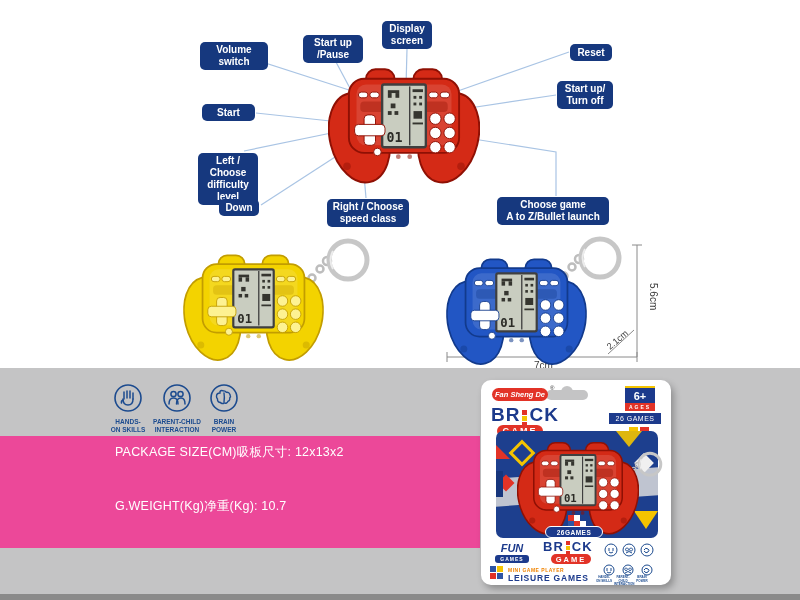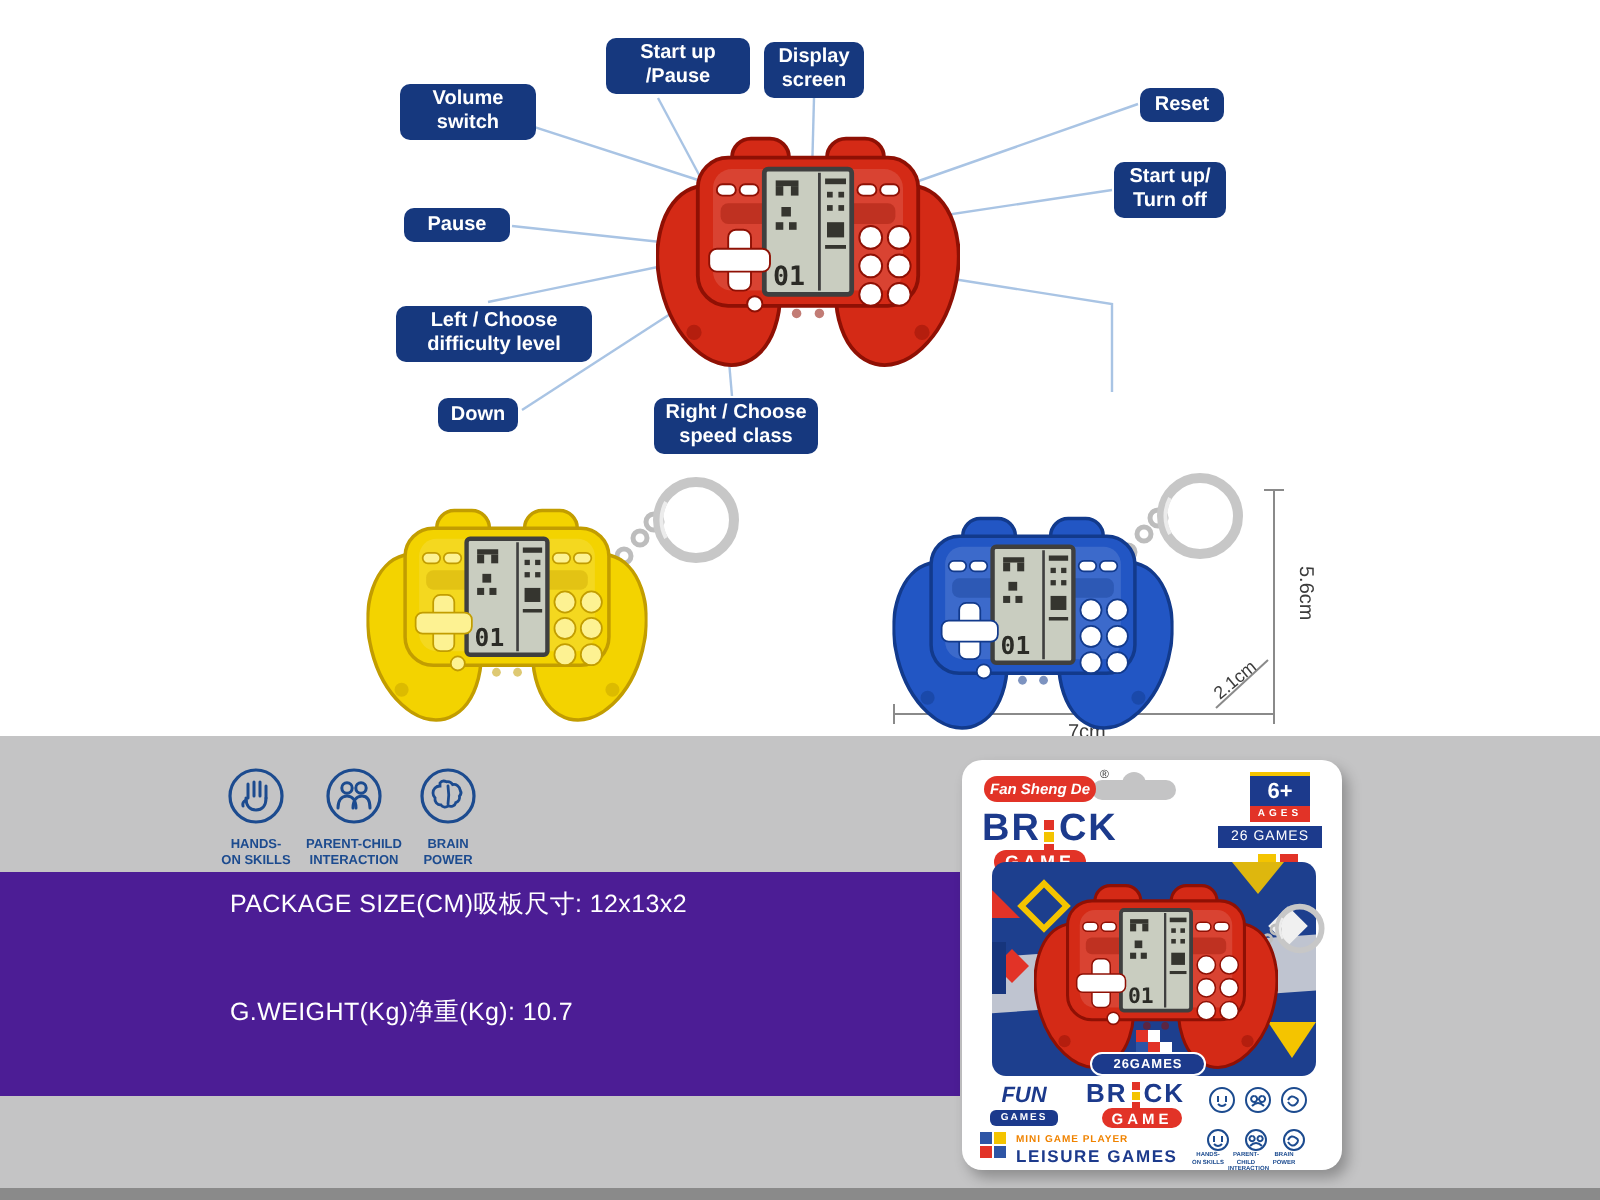--- a/index.html
+++ b/index.html
@@ -10,21 +10,21 @@
   .callout{position:absolute;background:#16387e;color:#fff;font-size:10px;font-weight:600;
            line-height:1.2;border-radius:5px;display:flex;align-items:center;justify-content:center;
            text-align:center;white-space:pre-line;padding:2px 3px;box-sizing:border-box;min-height:17px;}
   .console{position:absolute;}
   .keychain{position:absolute;}
   
   .graysec{position:absolute;left:0;top:368px;width:800px;height:232px;background:#c4c4c5;}
   .bottombar{position:absolute;left:0;top:594px;width:800px;height:6px;background:#8a8a8a;}
   .feature{position:absolute;width:56px;text-align:center;color:#1c4b8f;}
   .feature .flabel{font-size:6.5px;font-weight:700;line-height:1.25;white-space:pre-line;margin-top:1px;letter-spacing:0;}
-  .specbox{position:absolute;left:0;top:436px;width:480px;height:112px;background:#4c1d95;color:#fff;}
+  .specbox{position:absolute;left:0;top:436px;width:480px;height:112px;background:#ec4899;color:#fff;}
   .specline{position:absolute;left:115px;font-size:12.5px;letter-spacing:.2px;white-space:nowrap;}
   
   .card{position:absolute;left:481px;top:380px;width:190px;height:205px;background:#fff;
         border-radius:10px;box-shadow:3px 4px 7px rgba(0,0,0,.28);}
   .hole{position:absolute;left:65px;top:10px;width:42px;height:10px;border-radius:5px;background:#c4c4c5;}
   .holeb{position:absolute;left:80px;top:6px;width:12px;height:12px;border-radius:50%;background:#c4c4c5;}
   .brandpill{position:absolute;left:11px;top:8px;width:56px;height:13px;background:#e23327;border-radius:7px;
              color:#fff;font-size:7.5px;font-weight:700;font-style:italic;display:flex;align-items:center;justify-content:center;}
   .reg{position:absolute;left:69px;top:5px;font-size:6px;color:#333;}
   .bricklogo{position:absolute;color:#1c3a8c;font-weight:800;letter-spacing:1px;display:flex;align-items:flex-end;}
@@ -161,33 +161,35 @@
     </g>
     <g fill="#3c3c3c" font-size="10" font-family="'Liberation Sans',sans-serif">
       <text x="534" y="369">7cm</text>
       <text transform="translate(650,283) rotate(90)">5.6cm</text>
       <text transform="translate(610,350) rotate(-40)" font-size="9">2.1cm</text>
     </g>
   </svg>
 
   <div class="callout" style="left:200px;top:42px;width:68px">Volume
 switch</div>
-  <div class="callout" style="left:303px;top:19px;width:72px">Start up
+  <div class="callout" style="left:303px;top:35px;width:60px">Start up
 /Pause</div>
   <div class="callout" style="left:382px;top:21px;width:50px">Display
 screen</div>
   <div class="callout" style="left:570px;top:44px;width:42px">Reset</div>
   <div class="callout" style="left:557px;top:81px;width:56px">Start up/
 Turn off</div>
-  <div class="callout" style="left:202px;top:104px;width:53px">Pause</div>
-  <div class="callout" style="left:198px;top:153px;width:98px">Left / Choose
+  <div class="callout" style="left:202px;top:104px;width:53px">Start</div>
+  <div class="callout" style="left:198px;top:153px;width:60px">Left / Choose
 difficulty level</div>
   <div class="callout" style="left:219px;top:199px;width:40px">Down</div>
   <div class="callout" style="left:327px;top:199px;width:82px">Right / Choose
 speed class</div>
+  <div class="callout" style="left:497px;top:197px;width:112px">Choose game
+A to Z/Bullet launch</div>
 
   <svg class="console" style="left:328px;top:56px;width:152px;height:133px;--body:#d42a16;--dk:#8f1004;--btn:#ffffff" viewBox="0 0 160 140">
       <use href="#gp"></use>
     </svg>
 
   <svg class="keychain" style="left:296px;top:232px;width:80px;height:64px" viewBox="0 0 80 64">
       <use href="#ring"></use>
     </svg>
   <svg class="console" style="left:183px;top:243px;width:141px;height:123px;--body:#f3d300;--dk:#c29d00;--btn:#fdf292" viewBox="0 0 160 140">
       <use href="#gp"></use>

